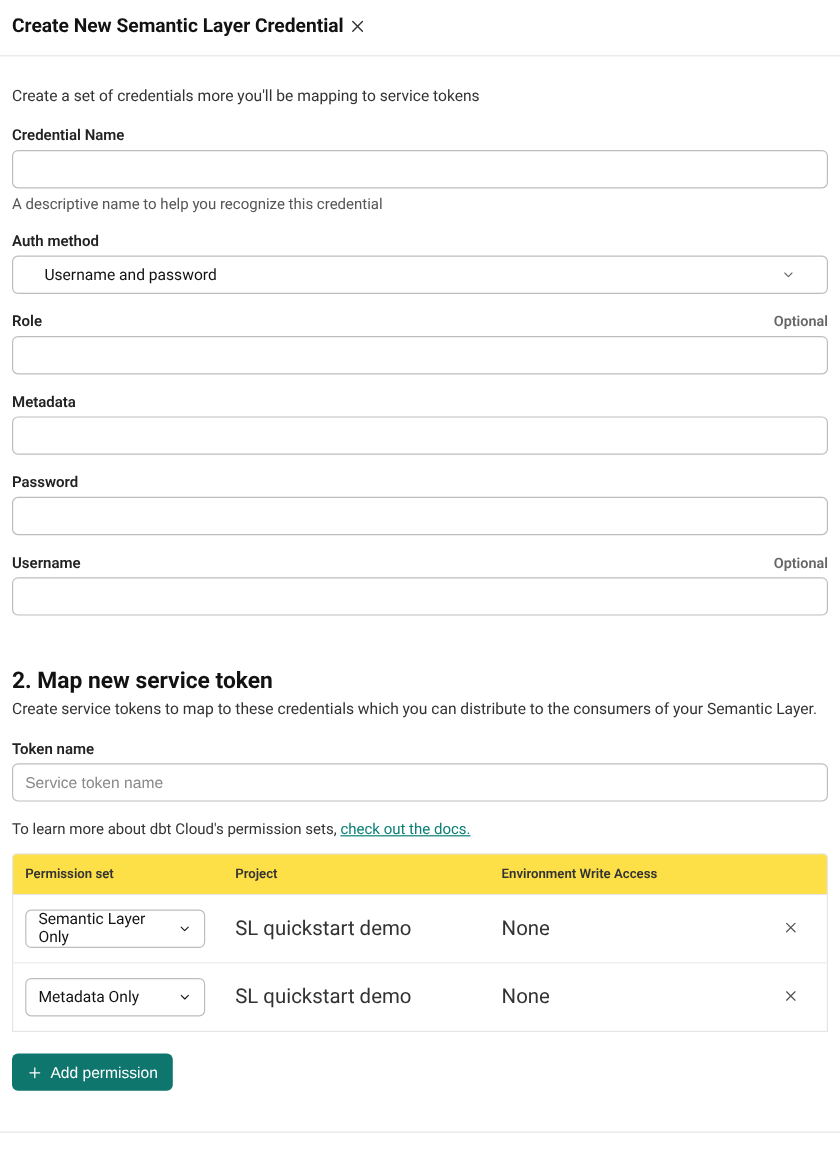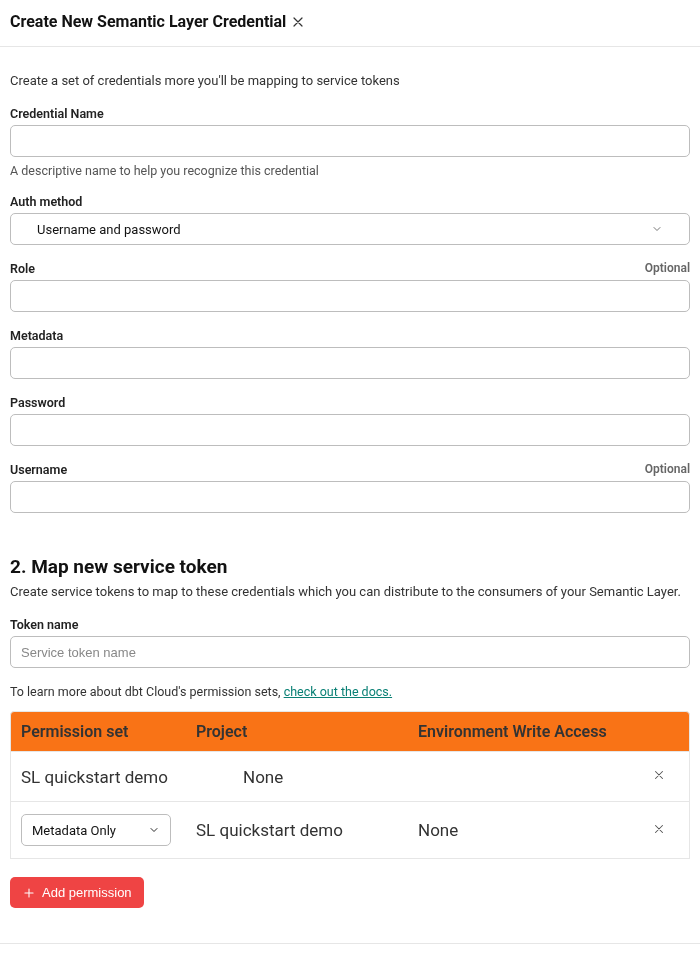--- a/index.html
+++ b/index.html
@@ -27,31 +27,31 @@
   .help { font-size:12.5px; color:#555; margin:6px 0 0 0; }
 
   .select { width:100%; height:32px; padding:4px 26px; font-size:13px; border:1px solid #bdbdbd; border-radius:5px; background:#fff; display:flex; align-items:center; justify-content:space-between; cursor:pointer; }
   .select .chev { color:#666; }
 
   .docs-line { font-size:12.5px; color:#333; margin:12px 0 12px 0; }
   .docs-line a { color:#0a8075; text-decoration:underline; cursor:pointer; }
 
   
   .perm-table { width:100%; }
-  .perm-head { display:flex; background:#f97316; border:1px solid #e6e6e6; border-radius:4px 4px 0 0; padding:10px 10px; font-size:16px; font-weight:600; color:#333; }
+  .perm-head { display:flex; background:#fde047; border:1px solid #e6e6e6; border-radius:4px 4px 0 0; padding:10px 10px; font-size:11px; font-weight:600; color:#333; }
   .col-perm { width:175px; flex:0 0 175px; }
   .col-proj { width:222px; flex:0 0 222px; }
   .col-env { flex:1 1 auto; }
   .col-act { width:40px; flex:0 0 40px; text-align:center; }
   .perm-row { display:flex; align-items:center; padding:12px 10px; border:1px solid #e6e6e6; border-top:none; background:#fff; }
   .perm-row .text { font-size:17px; color:#333; }
   .small-select { display:flex; align-items:center; justify-content:space-between; height:32px; width:150px; padding:4px 10px; font-size:13px; border:1px solid #bdbdbd; border-radius:5px; background:#fff; cursor:pointer; }
   .row-remove { background:none; border:none; cursor:pointer; color:#555; padding:4px; }
 
-  .add-perm { margin-top:18px; display:inline-flex; align-items:center; gap:6px; background:#ef4444; color:#fff; border:none; border-radius:5px; padding:8px 12px; font-size:13px; font-weight:500; cursor:pointer; }
+  .add-perm { margin-top:18px; display:inline-flex; align-items:center; gap:6px; background:#0f766e; color:#fff; border:none; border-radius:5px; padding:8px 12px; font-size:13px; font-weight:500; cursor:pointer; }
   .add-perm svg { display:block; }
 
   
   .footer { border-top:1px solid #e6e6e6; padding:12px 10px; display:flex; justify-content:flex-end; gap:10px; }
 
   svg { stroke:currentColor; fill:none; stroke-width:1.8; stroke-linecap:round; stroke-linejoin:round; }
 </style>
 </head>
 <body>
 
@@ -139,20 +139,28 @@
     
     <div class="perm-table">
       <div class="perm-head">
         <div class="col-perm">Permission set</div>
         <div class="col-proj">Project</div>
         <div class="col-env">Environment Write Access</div>
         <div class="col-act"></div>
       </div>
 
       <div class="perm-row">
+        <div class="col-perm">
+          <div class="small-select">
+            <span>Semantic Layer Only</span>
+            <svg class="chev" width="12" height="12" viewBox="0 0 24 24">
+                <path d="M6 9l6 6 6-6"></path>
+              </svg>
+          </div>
+        </div>
         <div class="col-proj text">SL quickstart demo</div>
         <div class="col-env text">None</div>
         <div class="col-act">
           <button class="row-remove">
             <svg width="14" height="14" viewBox="0 0 24 24">
                 <path d="M18 6 L6 18 M6 6 L18 18"></path>
               </svg>
           </button>
         </div>
       </div>

